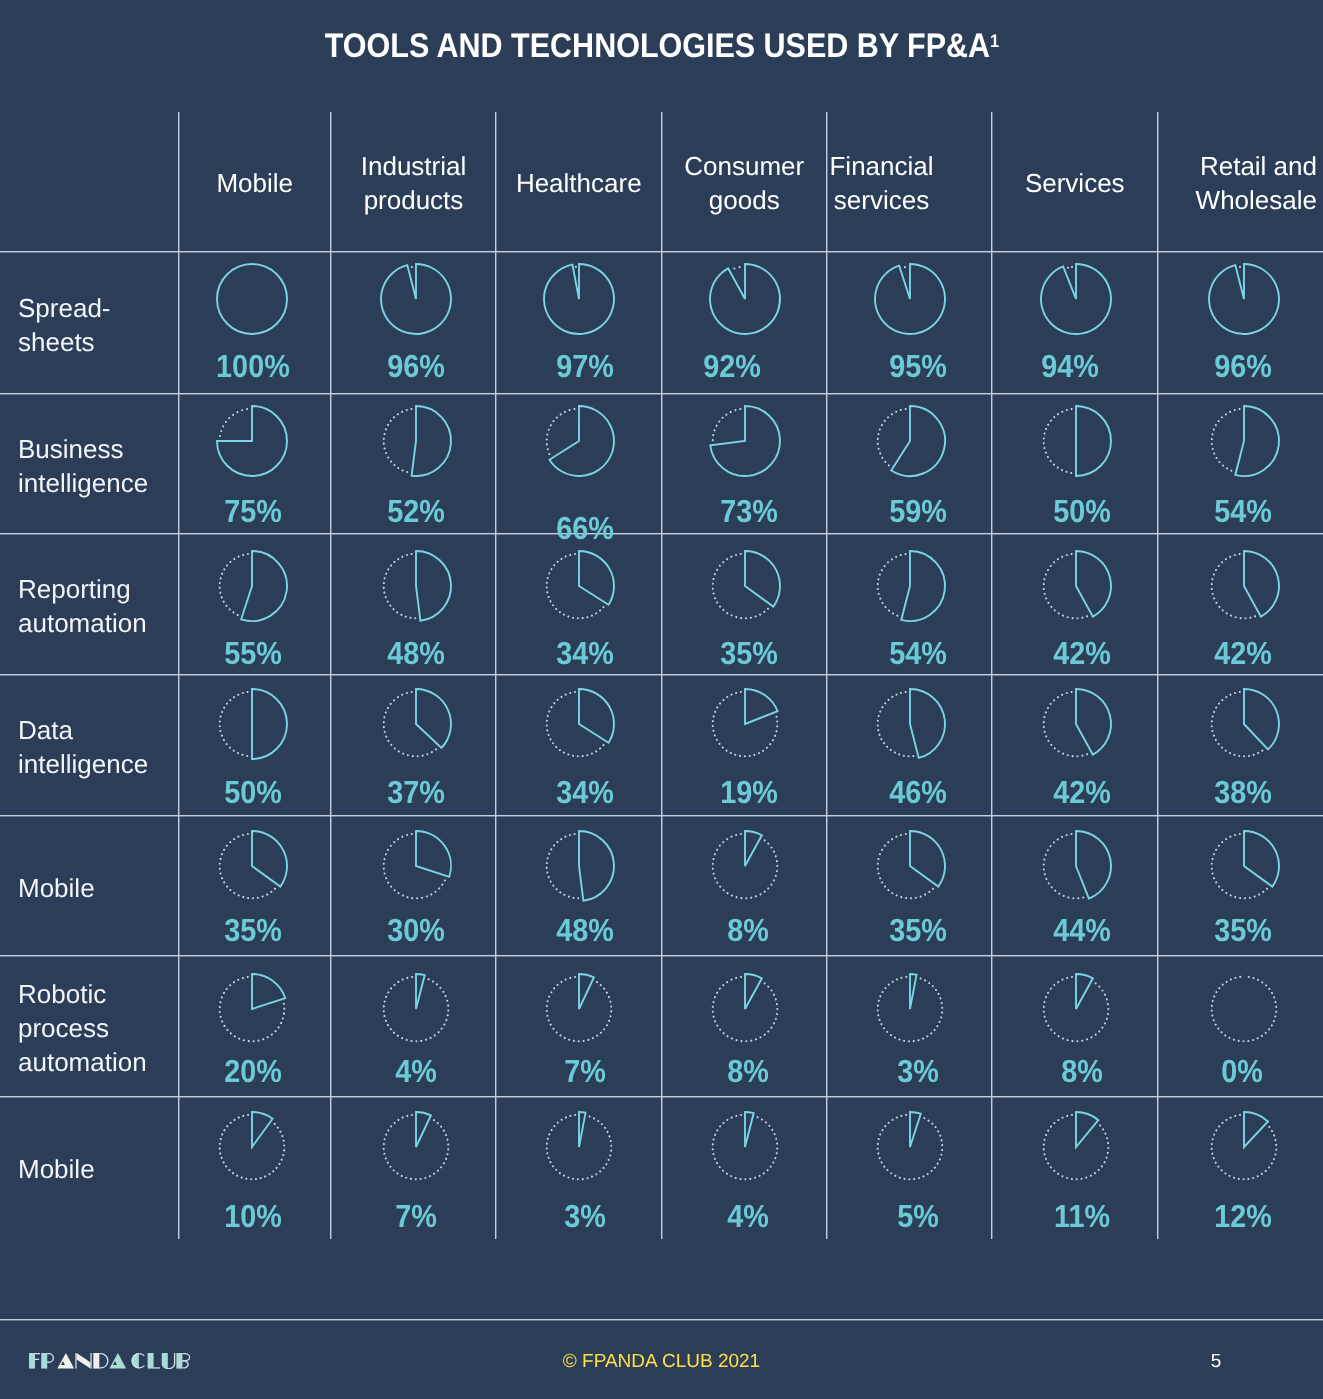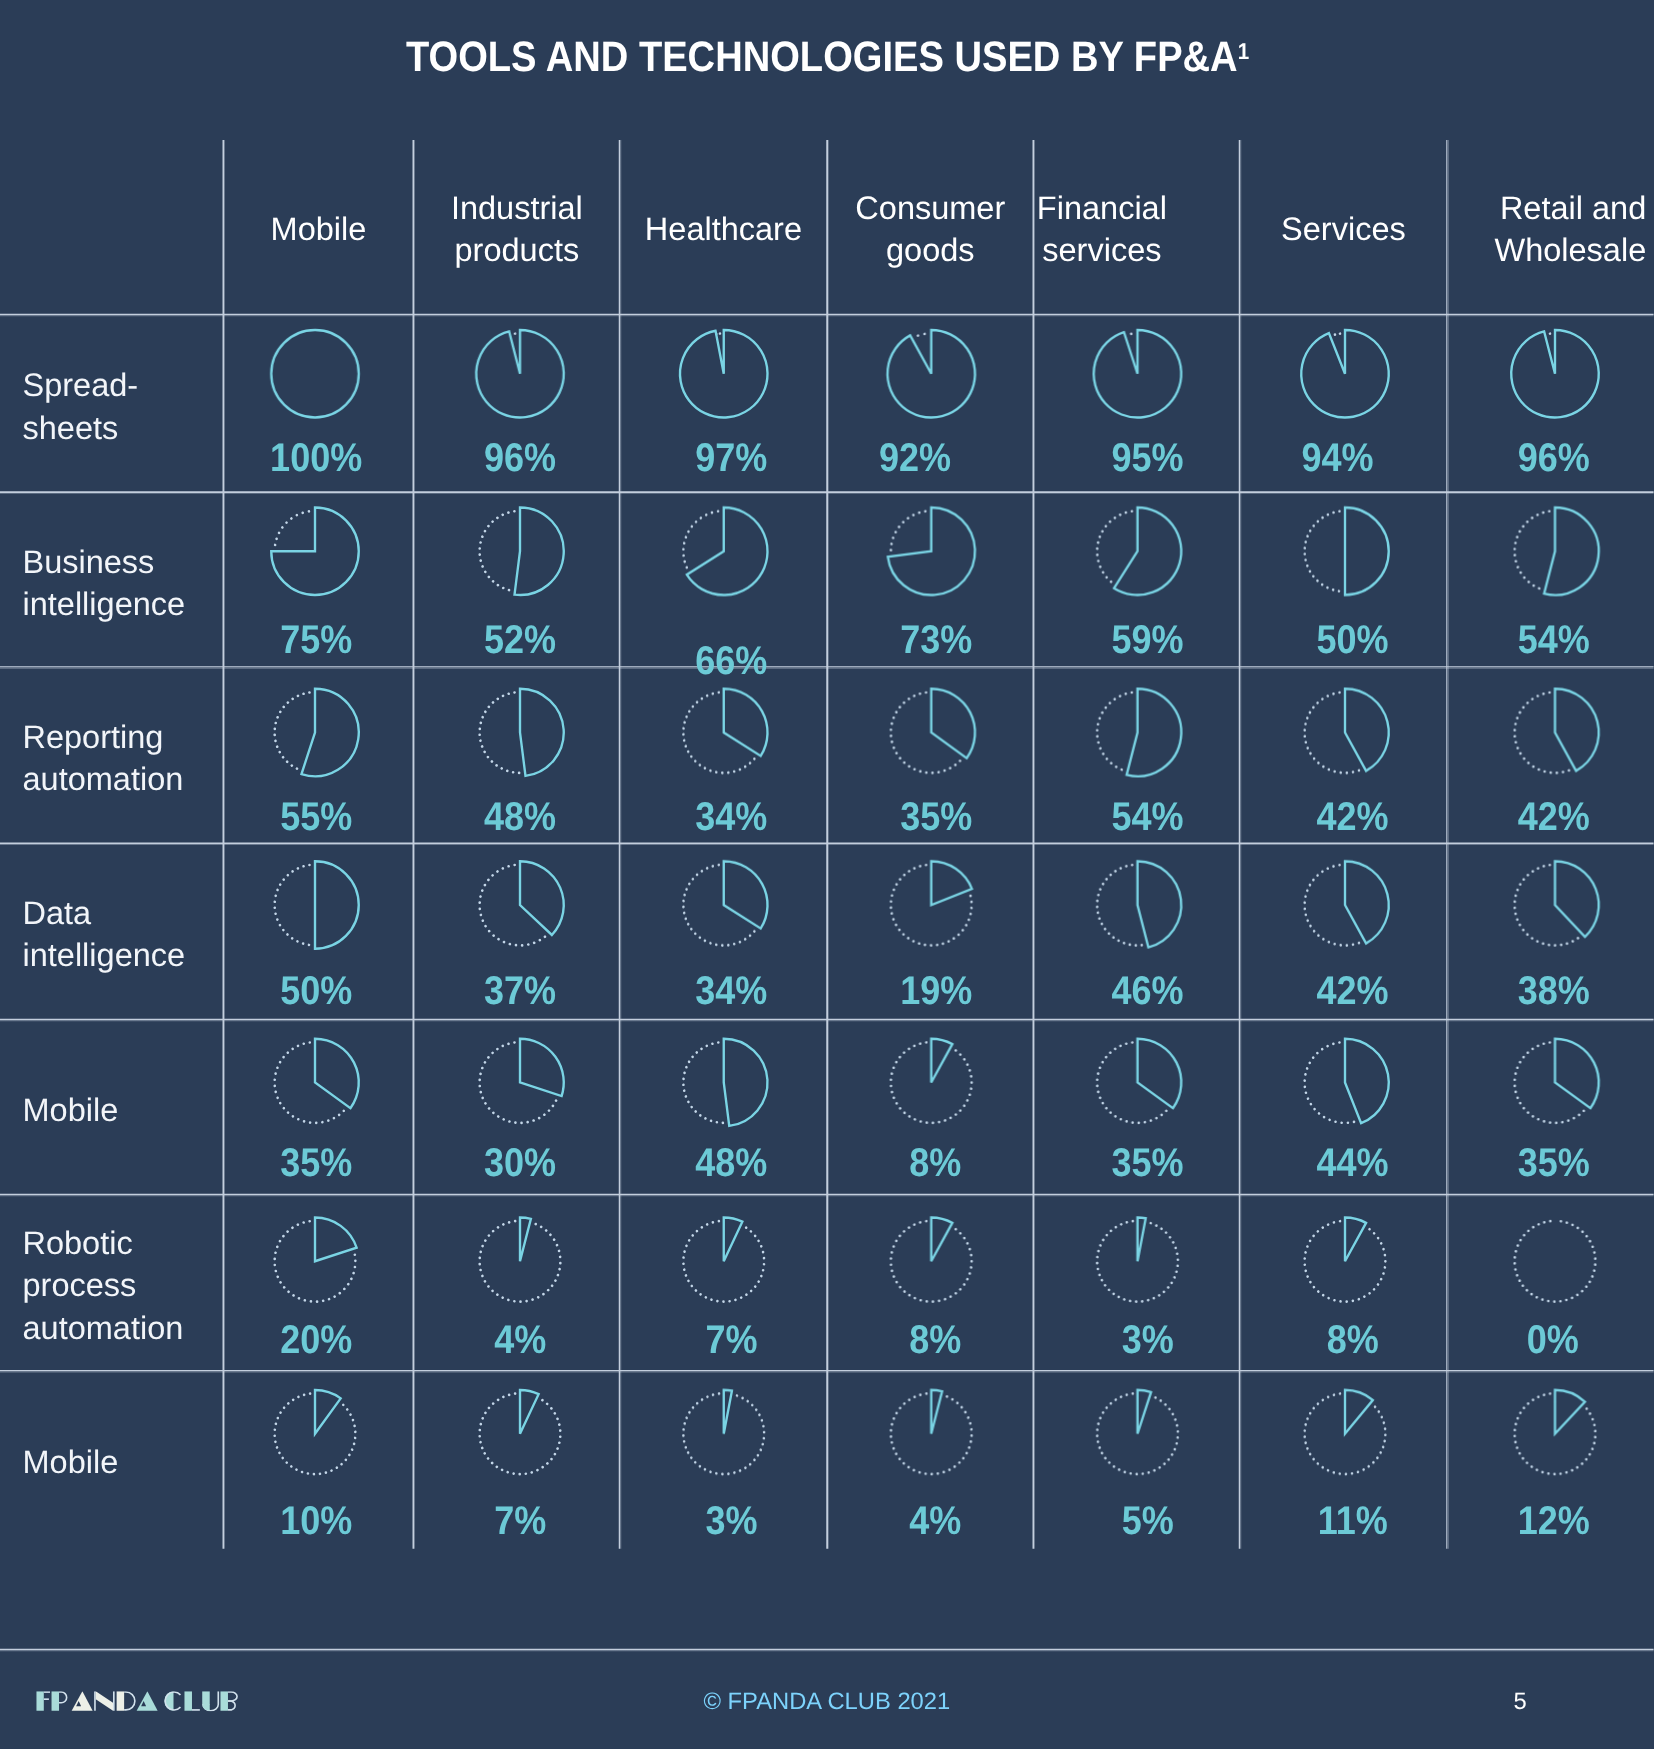--- a/index.html
+++ b/index.html
@@ -34,21 +34,21 @@
   }
   .cell{position:absolute;}
   .pct{
     position:absolute;left:0;width:100%;text-align:center;color:#6ccad6;
     font-weight:bold;font-size:32px;line-height:32px;
   }
   .pct > span{display:inline-block;transform:scaleX(0.9);transform-origin:center;}
   .pie{position:absolute;}
 
   .footer-logo{position:absolute;}
-  .footer-text{position:absolute;color:#7dd3fc;font-size:19px;line-height:20px;text-align:center;width:100%;left:0;}
+  .footer-text{position:absolute;color:#fde047;font-size:19px;line-height:20px;text-align:center;width:100%;left:0;}
   .pagenum{position:absolute;color:#ffffff;font-size:19px;line-height:20px;}
 </style>
 </head>
 <body>
 
 <div id="slide">
 
   <div class="title"><span class="tw"><span>TOOLS AND TECHNOLOGIES USED BY FP&amp;A</span><sup>1</sup></span></div>
 
   <div id="grid">

